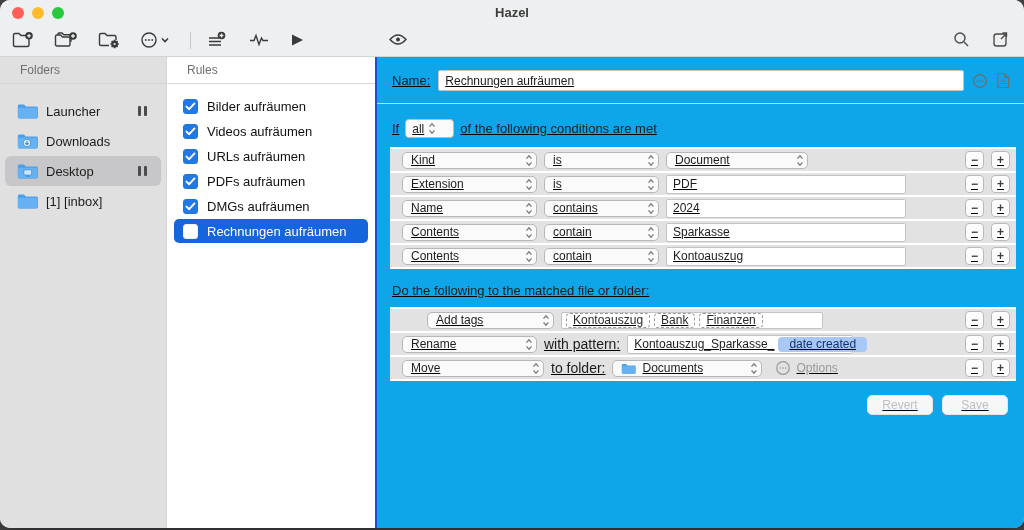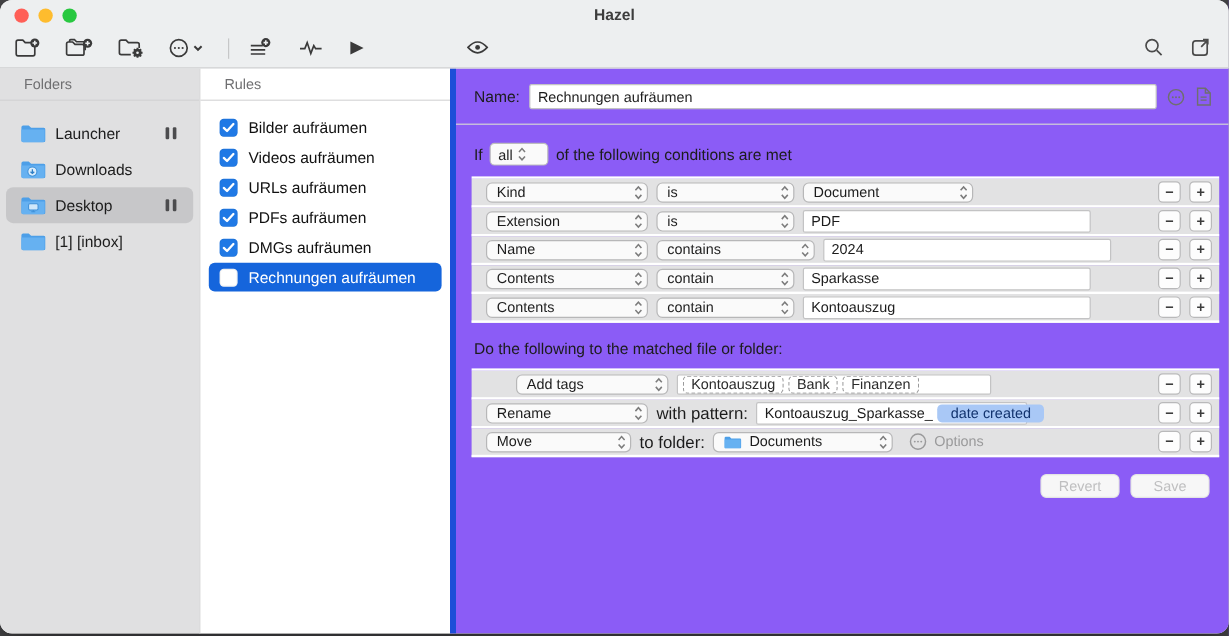--- a/index.html
+++ b/index.html
@@ -22,21 +22,21 @@
   .window-title{position:absolute;left:0;right:0;top:5px;text-align:center;
     font-size:13px;font-weight:bold;color:#3d3d3d;}
   .toolbar{height:32px;display:flex;align-items:center;padding:0 12px;gap:20px;}
   .tbtn{display:flex;align-items:center;justify-content:center;height:24px;cursor:default;}
   .tb-sep{width:1px;height:17px;background:#c6c7c8;margin:0 -4px;}
   .eye-slot{position:absolute;left:388px;top:27px;}
   
   .content{flex:1;display:flex;min-height:0;}
   .sidebar{flex:0 0 166px;background:#e0e0e1;display:flex;flex-direction:column;}
   .rulespane{flex:0 0 208px;background:#ffffff;border-left:1px solid #d4d4d5;display:flex;flex-direction:column;}
-  .editor{flex:1;background:#8b5cf6;border-left:5px solid #1d4ed8;overflow:hidden;}
+  .editor{flex:1;background:#0ea5e9;border-left:2px solid #1d4ed8;overflow:hidden;text-decoration:underline;}
   .pane-header{flex:0 0 26px;display:flex;align-items:center;padding-left:20px;
     font-size:12px;color:#6f6f71;border-bottom:1px solid #d6d6d7;}
   .sidebar .pane-header{border-bottom:1px solid #d3d3d4;}
   
   .side-list{padding-top:12px;display:flex;flex-direction:column;gap:0;}
   .side-item{height:30px;margin:0 5px;border-radius:6px;display:flex;align-items:center;
     padding:0 8px 0 12px;font-size:13px;color:#1c1c1c;gap:8px;}
   .side-item.selected{background:#c7c7c9;}
   .side-item .flabel{flex:1;white-space:nowrap;}
   .pause{display:flex;gap:3px;margin-right:6px;}
@@ -382,21 +382,21 @@
           <div class="trow">
             <span class="dd" style="width: 135px;">
               <span class="ddtext">Name</span>
               <span>
                 <svg width="8" height="13" viewBox="0 0 8 13" fill="none" stroke="#7c7c7c" stroke-width="1.3">
                   <path d="M1.5 4.6 L4 1.8 L6.5 4.6"></path>
                   <path d="M1.5 8.4 L4 11.2 L6.5 8.4"></path>
                 </svg>
               </span>
             </span>
-            <span class="dd" style="width: 132px; justify-content: center;">
+            <span class="dd" style="width: 115px; justify-content: center;">
               <span class="ddtext">contains</span>
               <span>
                 <svg width="8" height="13" viewBox="0 0 8 13" fill="none" stroke="#7c7c7c" stroke-width="1.3">
                   <path d="M1.5 4.6 L4 1.8 L6.5 4.6"></path>
                   <path d="M1.5 8.4 L4 11.2 L6.5 8.4"></path>
                 </svg>
               </span>
             </span>
             <span class="tin" style="width: 226px;">2024</span>
             <span class="spacer"></span>
@@ -488,21 +488,21 @@
             <span class="inline-label">with pattern:</span>
             <span class="tin" style="width: 212px;">
               <span>Kontoauszug_Sparkasse_</span>
               <span class="pat-token">date created</span>
             </span>
             <span class="spacer"></span>
             <span class="mpbtn">−</span>
             <span class="mpbtn">+</span>
           </div>
           <div class="trow">
-            <span class="dd" style="width: 121px;">
+            <span class="dd" style="width: 142px;">
               <span class="ddtext">Move</span>
               <span>
                 <svg width="8" height="13" viewBox="0 0 8 13" fill="none" stroke="#7c7c7c" stroke-width="1.3">
                   <path d="M1.5 4.6 L4 1.8 L6.5 4.6"></path>
                   <path d="M1.5 8.4 L4 11.2 L6.5 8.4"></path>
                 </svg>
               </span>
             </span>
             <span class="inline-label">to folder:</span>
             <span class="dd" style="width: 150px;">

